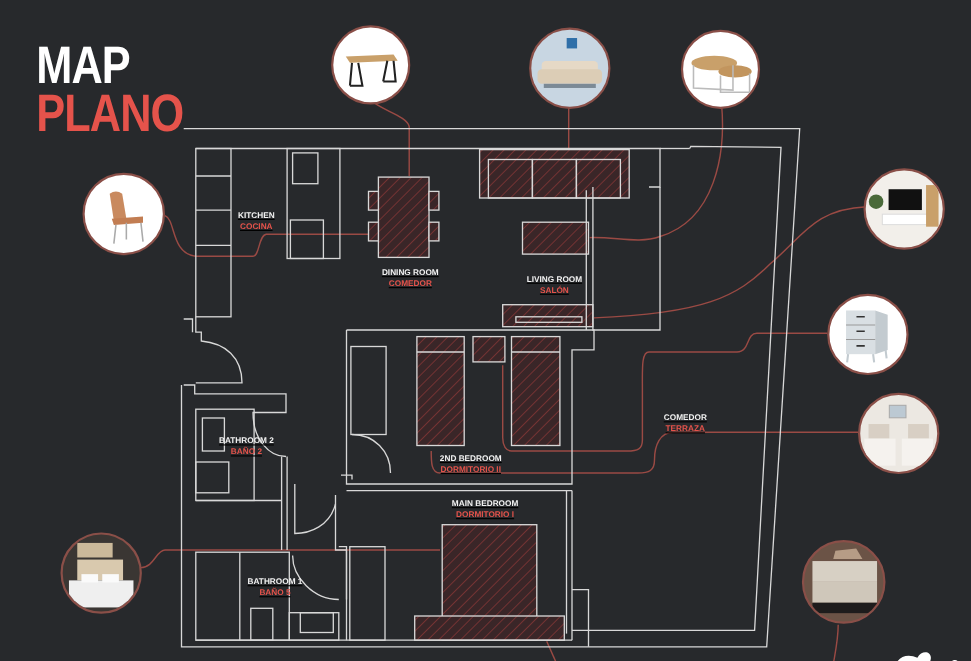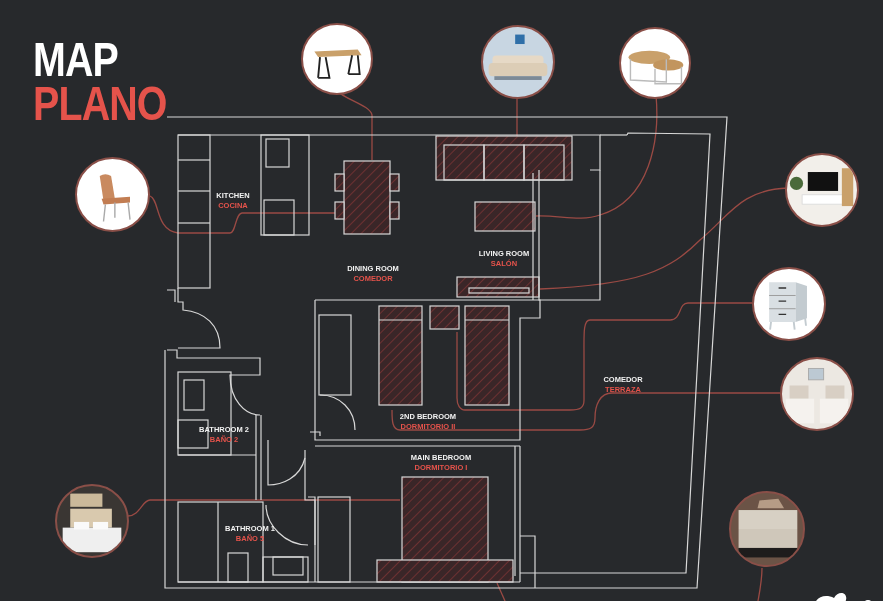--- a/index.html
+++ b/index.html
@@ -1,21 +1,21 @@
 <!DOCTYPE html>
 <html><head>
 <meta charset="utf-8">
 <style>
   html, body { margin:0; padding:0; }
   body { width:883px; height:601px; background:#27292c; overflow:hidden; position:relative; font-family:"Liberation Sans", sans-serif; }
   .title { position:absolute; left:33px; font-family:"Liberation Sans", sans-serif; font-weight:700; letter-spacing:-1px; transform:scaleX(0.82); transform-origin:left top; line-height:1; }
   .title.t1 { top:36px; font-size:48px; color:#ffffff; }
   .title.t2 { top:80px; font-size:48px; color:#e5534b; }
   svg.plan { position:absolute; left:0; top:0; }
-  .lbl { position:absolute; text-align:center; font-size:7.5px; font-weight:700; line-height:10px; white-space:nowrap; transform:translateX(-50%); }
+  .lbl { position:absolute; text-align:center; font-size:7.5px; font-weight:700; line-height:10px; white-space:nowrap; transform:translateX(-50%);text-decoration:underline; }
   .lbl .en { color:#f2f2f2; display:block; }
   .lbl .es { color:#e5534b; display:block;text-align:center; }
   .thumb { position:absolute; border-radius:50%; border:2px solid #8a4f48; overflow:hidden; box-sizing:border-box; }
   .thumb svg { width:100%; height:100%; display:block; }
   .logo { position:absolute; left:808px; top:586px; width:80px; height:20px; }
 </style>
 </head>
 <body>
 
 <div class="title t1">MAP</div>
@@ -122,37 +122,37 @@
     <line x1="178" y1="582" x2="520" y2="582"></line>
 
     <path d="M520 536 L 535 536 L 535 588"></path>
   </g>
 </svg>
 
 <div class="lbl" style="left:233px;top:191px">
   <span class="en">KITCHEN</span>
   <span class="es">COCINA</span>
 </div>
-<div class="lbl" style="left:373px;top:264px">
+<div class="lbl" style="left:373px;top:243px">
   <span class="en">DINING ROOM</span>
   <span class="es">COMEDOR</span>
 </div>
 <div class="lbl" style="left:504px;top:249px">
   <span class="en">LIVING ROOM</span>
   <span class="es">SALÓN</span>
 </div>
 <div class="lbl" style="left:623px;top:375px">
   <span class="en">COMEDOR</span>
   <span class="es">TERRAZA</span>
 </div>
 <div class="lbl" style="left:428px;top:412px">
   <span class="en">2ND BEDROOM</span>
   <span class="es">DORMITORIO II</span>
 </div>
-<div class="lbl" style="left:224px;top:425px">
+<div class="lbl" style="left:224px;top:396px">
   <span class="en">BATHROOM 2</span>
   <span class="es">BAÑO 2</span>
 </div>
 <div class="lbl" style="left:441px;top:453px">
   <span class="en">MAIN BEDROOM</span>
   <span class="es">DORMITORIO I</span>
 </div>
 <div class="lbl" style="left:250px;top:524px">
   <span class="en">BATHROOM 1</span>
   <span class="es">BAÑO 5</span>

